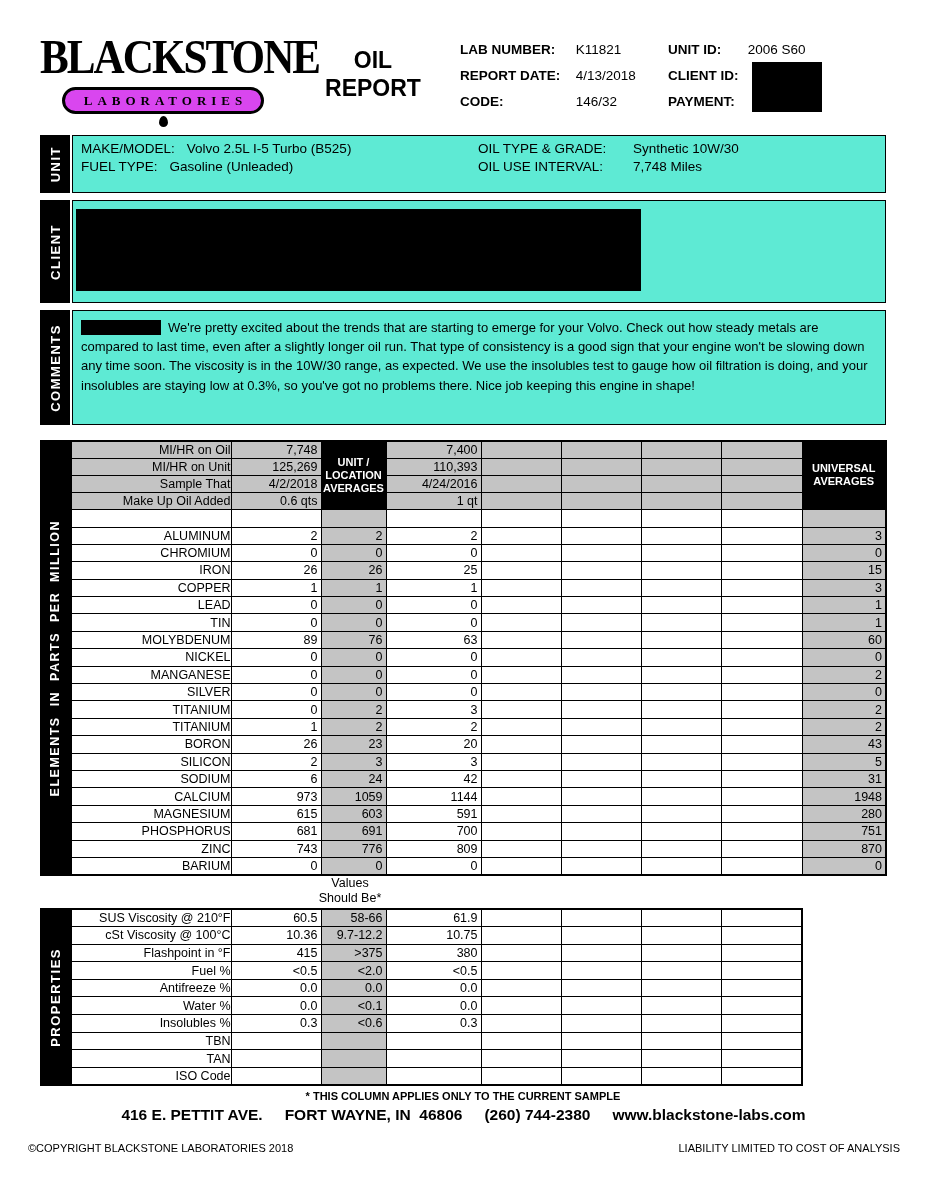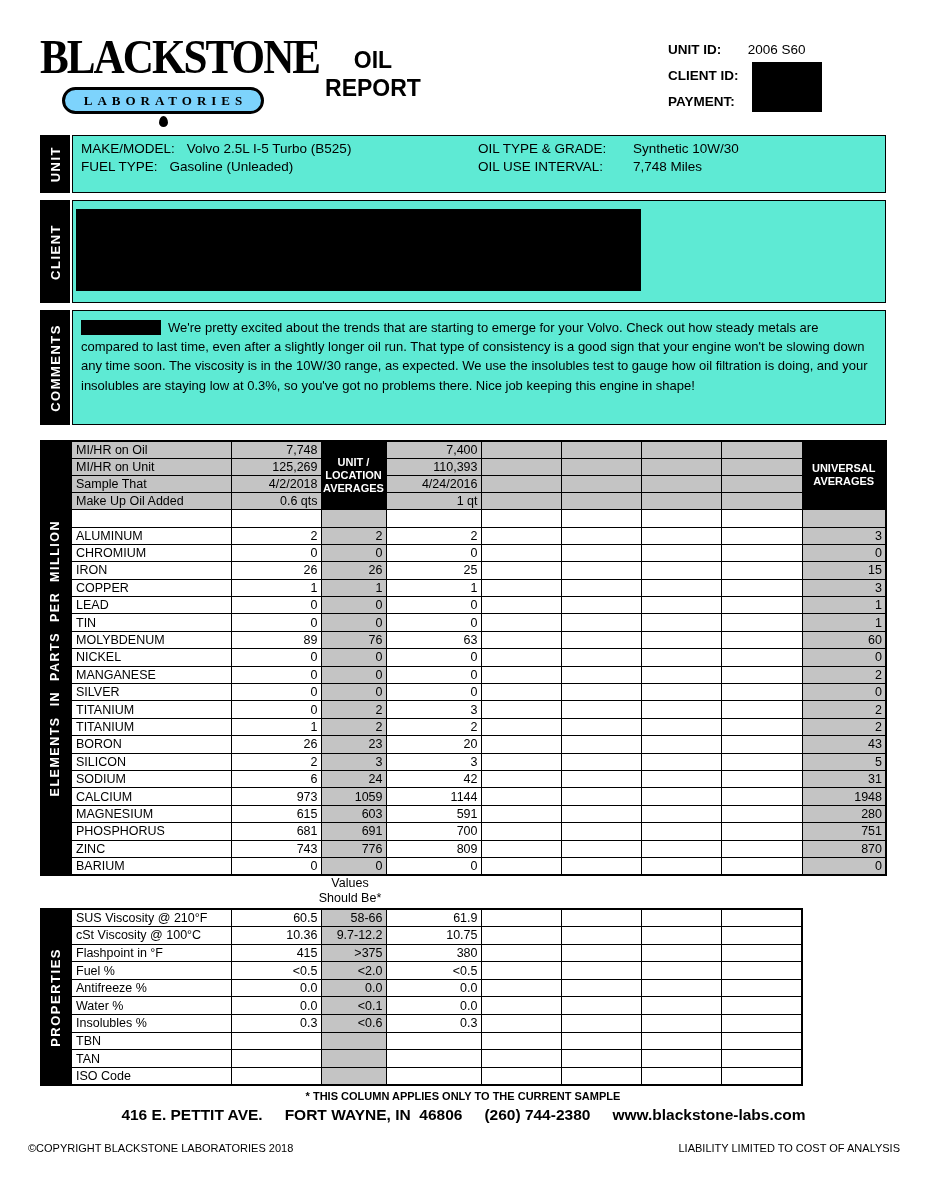--- a/index.html
+++ b/index.html
@@ -6,21 +6,21 @@
   html,body { background:#fff; }
   body { font-family:"Liberation Sans", sans-serif; color:#000; }
   .page { position:relative; width:927px; height:1200px; background:#fff; overflow:hidden; }
 
   
   .logo { position:absolute; left:40px; top:30px; width:248px; height:100px; }
   .logo-word { font-family:"Liberation Serif", serif; font-weight:bold; font-size:44px;
                letter-spacing:-2px; line-height:48px; transform:scale(0.98,1.12);
                transform-origin:left top; white-space:nowrap; }
   .logo-pill { position:absolute; left:22px; top:57px; width:202px; height:27px;
-               border:3px solid #000; border-radius:15px; background:#7dd3fc;
+               border:3px solid #000; border-radius:15px; background:#d946ef;
                display:flex; align-items:center; justify-content:center;
                font-family:"Liberation Serif", serif; font-weight:bold; font-size:13px;
                letter-spacing:5px; padding-left:5px; white-space:nowrap; }
   .logo-drop { position:absolute; left:119px; top:86px; width:9px; height:11px; background:#000;
                border-radius:50% 50% 50% 50% / 62% 62% 38% 38%; }
   .report-title { position:absolute; left:298px; top:46px; width:150px; text-align:center;
                   font-weight:bold; font-size:23px; line-height:28px; }
   .hfields { position:absolute; top:42px; font-size:13.5px; }
   .hfields.left { left:460px; }
   .hfields.right { left:668px; }
@@ -51,21 +51,21 @@
                    vertical-align:text-bottom; margin-right:7px; }
 
   
   .tblwrap { position:absolute; left:40px; display:flex; }
   .tblwrap .vside { margin-right:0; }
   .elements-wrap { top:440px; }
   .properties-wrap { top:908px; }
   table { border-collapse:collapse; border:2px solid #000; table-layout:fixed;
           font-size:12.5px; background:#fff; }
   td { border:1px solid #000; overflow:hidden; white-space:nowrap; }
-  td.lbl { text-align:left; padding-left:4px;margin-top:47px; }
+  td.lbl { text-align:right; padding-left:4px;margin-top:47px; }
   td.num { text-align:right; padding-right:3px; }
   td.gray { background:#c4c4c4; }
   td.blackhead { background:#000; color:#fff; font-weight:bold; font-size:11px;
                  text-align:center; white-space:pre-line; line-height:13px; border:1px solid #000; }
   tr.info-row { height:17px; }
   tr.spacer-row { height:18px; }
   tr.elem-row { height:17.4px; }
   tr.prop-row { height:17.6px; }
 
   .values-should { position:absolute; left:250px; top:876px; width:200px; text-align:center;
@@ -89,20 +89,34 @@
     <div class="logo-word">BLACKSTONE</div>
     <div class="logo-pill">LABORATORIES</div>
     <div class="logo-drop"></div>
   </div>
 
   <div class="report-title">
     <div>OIL</div>
     <div>REPORT</div>
   </div>
 
+  <div class="hfields left">
+    <div class="hrow">
+      <span class="hl">LAB NUMBER:</span>
+      <span>K11821</span>
+    </div>
+    <div class="hrow">
+      <span class="hl">REPORT DATE:</span>
+      <span>4/13/2018</span>
+    </div>
+    <div class="hrow">
+      <span class="hl">CODE:</span>
+      <span>146/32</span>
+    </div>
+  </div>
 
   <div class="hfields right">
     <div class="hrow">
       <span class="hl">UNIT ID:</span>
       <span>2006 S60</span>
     </div>
     <div class="hrow">
       <span class="hl">CLIENT ID:</span>
       <span></span>
     </div>

